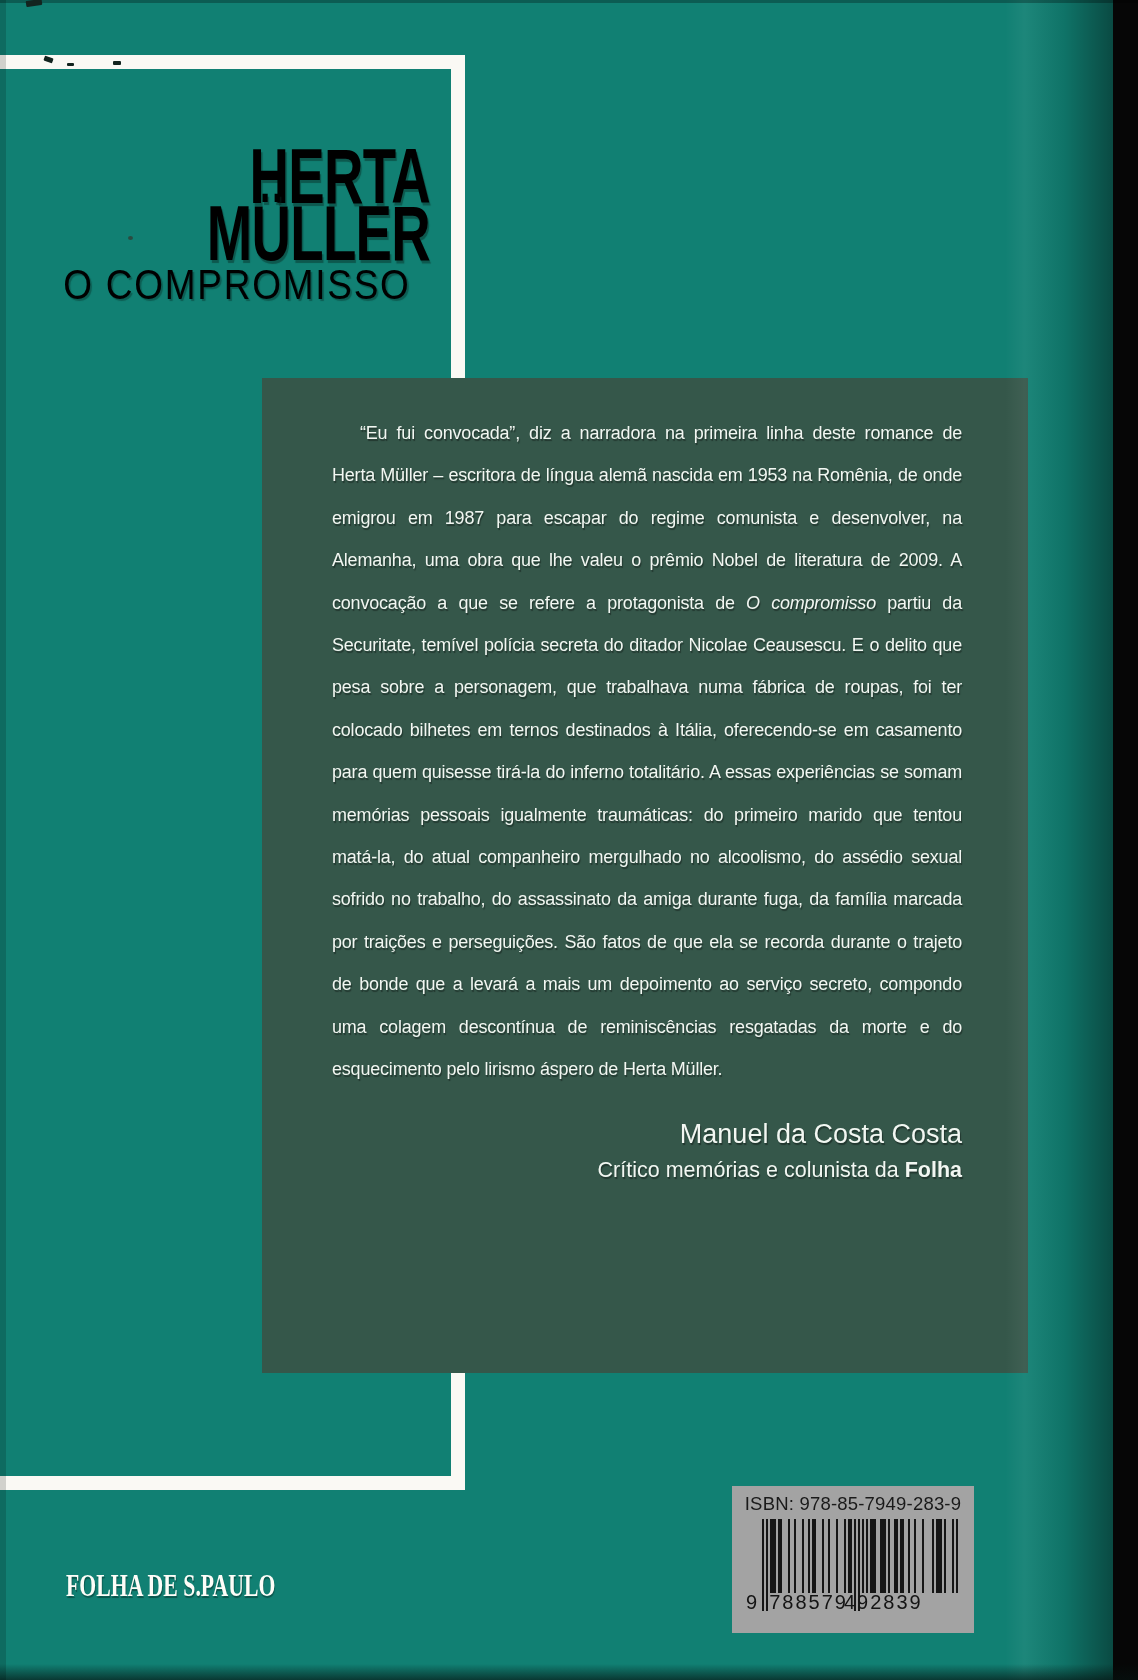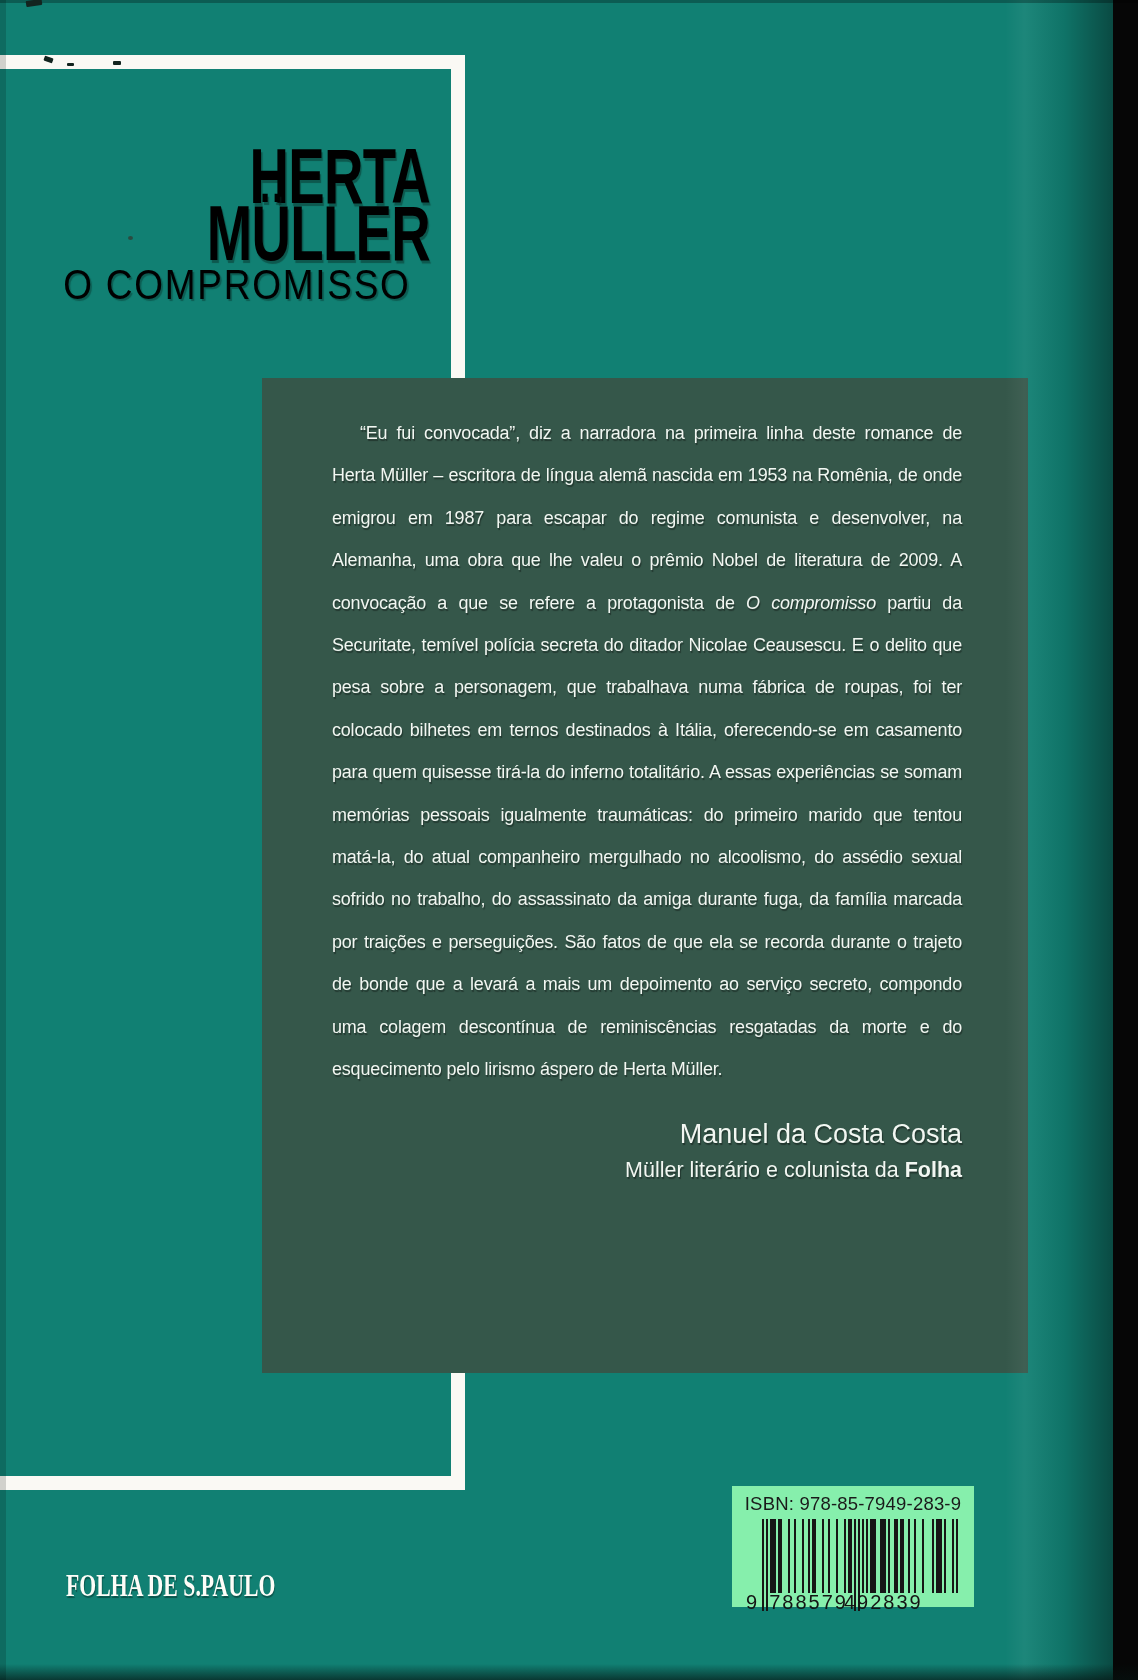--- a/index.html
+++ b/index.html
@@ -64,22 +64,22 @@
   .publisher{
     position:absolute;left:66px;top:1567px;z-index:3;
     font-family:"Liberation Serif", serif;font-weight:700;
     font-size:32px;color:#fdfdf8;white-space:nowrap;
     transform:scaleX(0.68);transform-origin:0 50%;
     text-shadow:1px 2px 1px rgba(0,0,0,0.35);
   }
 
   
   .isbn-box{
-    position:absolute;left:732px;top:1486px;width:242px;height:121px;
-    background:#86efac;z-index:4;
+    position:absolute;left:732px;top:1486px;width:242px;height:147px;
+    background:#a3a3a3;z-index:4;
   }
   .isbn-label{
     position:absolute;left:0;top:7px;width:100%;
     text-align:center;font-size:18.5px;color:#1a1a1a;letter-spacing:0.2px;
   }
   .barcode{position:absolute;left:16px;top:33px;width:210px;height:97px;}
   .bar{position:absolute;top:0;width:2px;height:74px;background:#161616;}
   .bar.guard{height:92px;}
   .bc-digit{
     position:absolute;top:72px;font-size:20px;color:#141414;
@@ -118,21 +118,21 @@
   <div class="title-block">
     <span class="title-line">HERTA</span>
     <span class="title-line">MÜLLER</span>
     <span class="subtitle">O COMPROMISSO</span>
   </div>
 
   <div class="panel">
     <p class="blurb"><span>“Eu fui convocada”, diz a narradora na primeira linha deste romance de Herta Müller – escritora de língua alemã nascida em 1953 na Romênia, de onde emigrou em 1987 para escapar do regime comunista e desenvolver, na Alemanha, uma obra que lhe valeu o prêmio Nobel de literatura de 2009. A convocação a que se refere a protagonista de </span><span class="title-italic">O compromisso</span><span> partiu da Securitate, temível polícia secreta do ditador Nicolae Ceausescu. E o delito que pesa sobre a personagem, que trabalhava numa fábrica de roupas, foi ter colocado bilhetes em ternos destinados à Itália, oferecendo-se em casamento para quem quisesse tirá-la do inferno totalitário. A essas experiências se somam memórias pessoais igualmente traumáticas: do primeiro marido que tentou matá-la, do atual companheiro mergulhado no alcoolismo, do assédio sexual sofrido no trabalho, do assassinato da amiga durante fuga, da família marcada por traições e perseguições. São fatos de que ela se recorda durante o trajeto de bonde que a levará a mais um depoimento ao serviço secreto, compondo uma colagem descontínua de reminiscências resgatadas da morte e do esquecimento pelo lirismo áspero de Herta Müller.</span></p>
     <div class="attribution">
       <div class="attr-name">Manuel da Costa Costa</div>
-      <div class="attr-role"><span>Müller literário e colunista da </span><b>Folha</b></div>
+      <div class="attr-role"><span>Crítico memórias e colunista da </span><b>Folha</b></div>
     </div>
   </div>
 
   <div class="publisher">FOLHA DE S.PAULO</div>
 
   <div class="isbn-box">
     <div class="isbn-label">ISBN: 978-85-7949-283-9</div>
     <div class="barcode">
       <div>
           <div class="bar guard" style="left: 14px;"></div>

